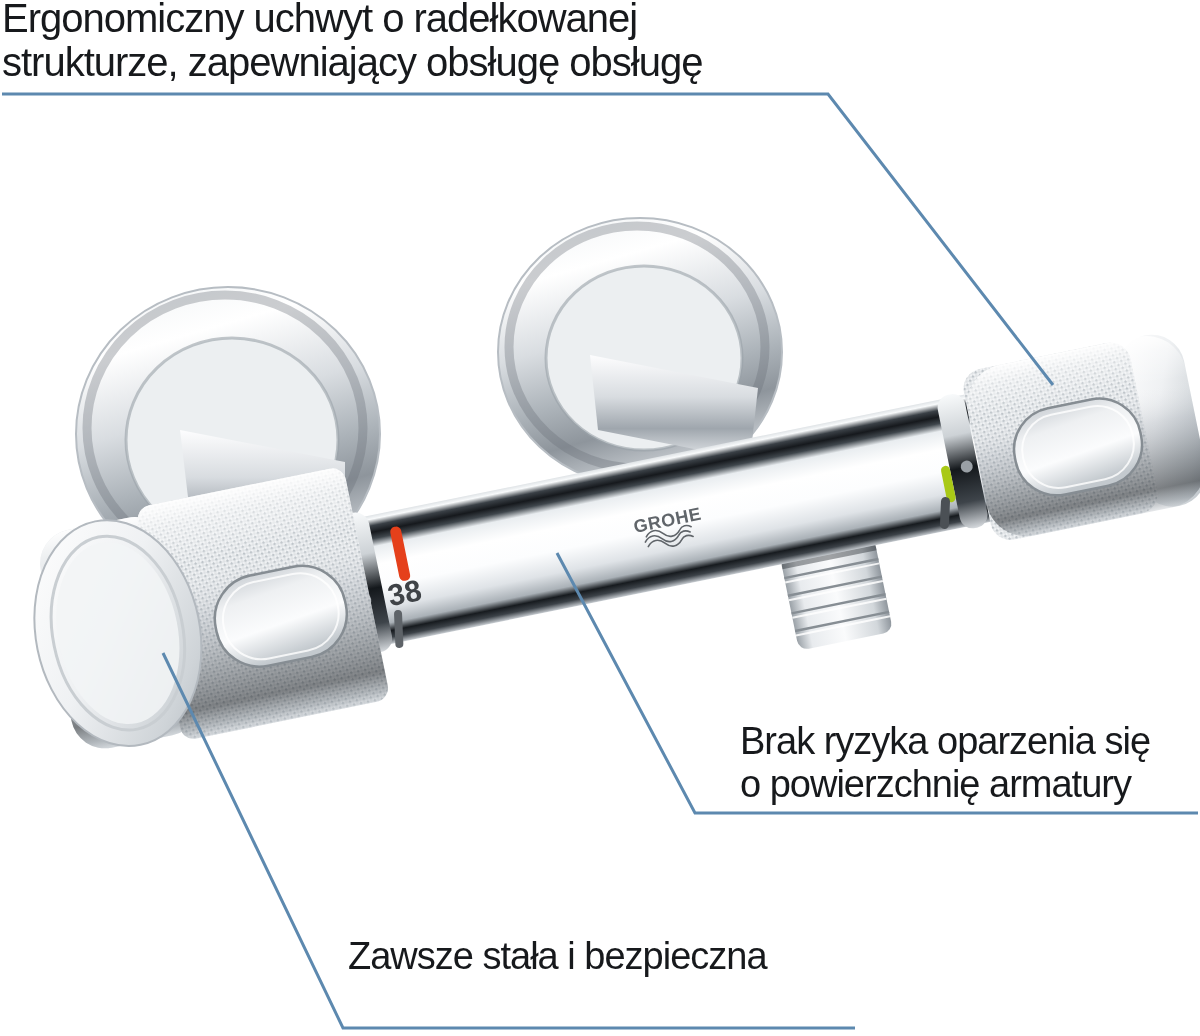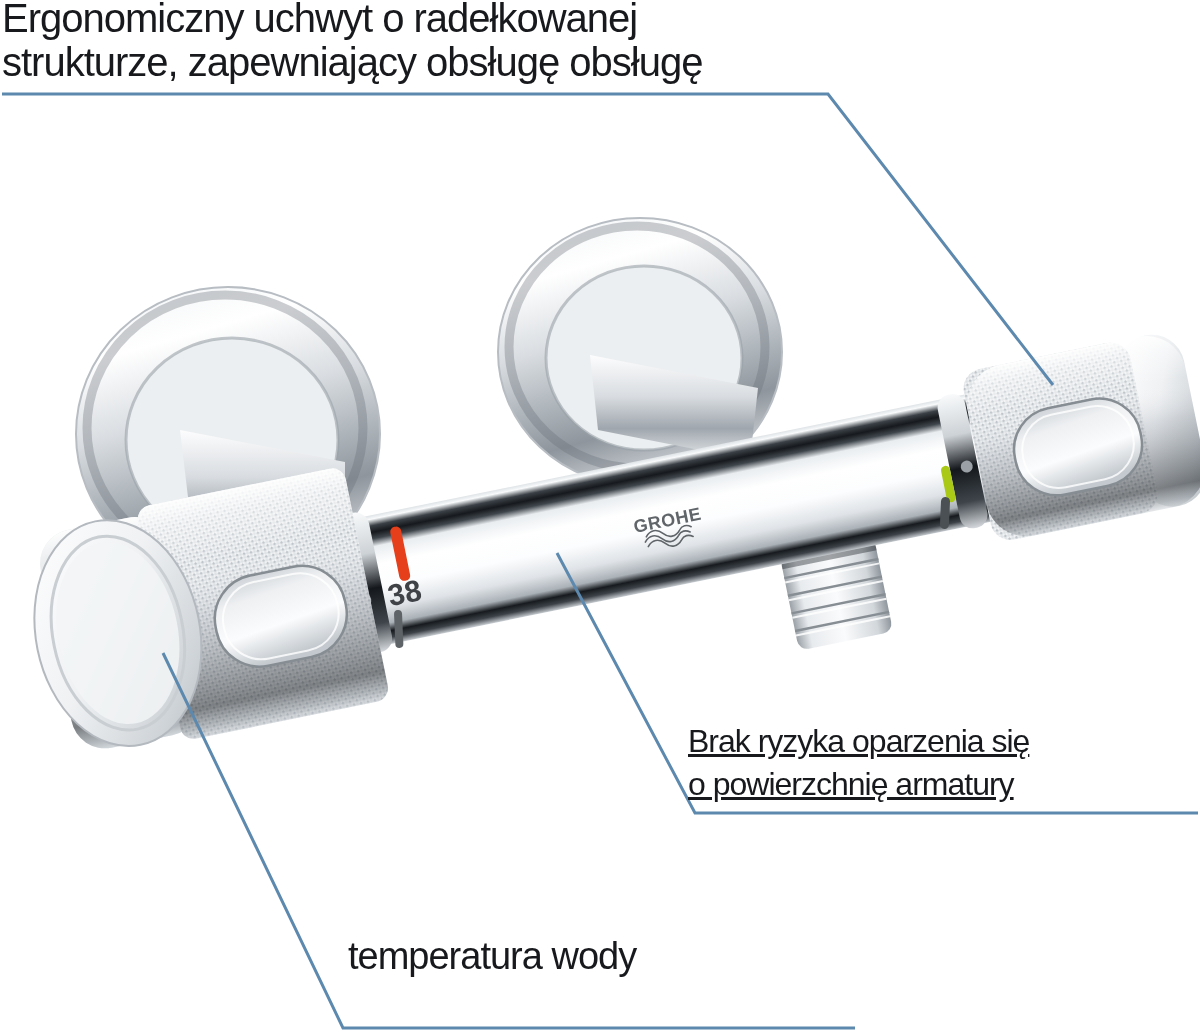--- a/index.html
+++ b/index.html
@@ -1,21 +1,21 @@
 <!DOCTYPE html>
 <html><head>
 <meta charset="utf-8">
 <style>
   html,body{margin:0;padding:0;background:#ffffff;}
   #stage{position:relative;width:1200px;height:1036px;background:#ffffff;overflow:hidden;
          font-family:"Liberation Sans",sans-serif;}
   #stage svg{position:absolute;left:0;top:0;}
   .callout{position:absolute;color:#17191c;letter-spacing:-1px;white-space:nowrap;}
   #callout-top{left:2px;top:-4px;font-size:40px;line-height:44px;}
-  #callout-right{left:688px;top:720px;font-size:32px;line-height:43px;text-decoration:underline;}
+  #callout-right{left:740px;top:720px;font-size:38px;line-height:43px;}
   #callout-bottom{left:348px;top:934px;font-size:38px;line-height:44px;}
 </style>
 </head>
 <body>
 
 <div id="stage">
 
   <svg width="1200" height="1036" viewBox="0 0 1200 1036">
     <defs>
       <linearGradient id="bodyChrome" x1="0" y1="0" x2="0" y2="1">
@@ -167,16 +167,16 @@
     <div>Ergonomiczny uchwyt o radełkowanej</div>
     <div>strukturze, zapewniający obsługę obsługę</div>
   </div>
 
   <div class="callout" id="callout-right">
     <div>Brak ryzyka oparzenia się</div>
     <div>o powierzchnię armatury</div>
   </div>
 
   <div class="callout" id="callout-bottom">
-    <div>temperatura wody</div>
+    <div>Zawsze stała i bezpieczna</div>
   </div>
 
 </div>
 
 </body></html>

